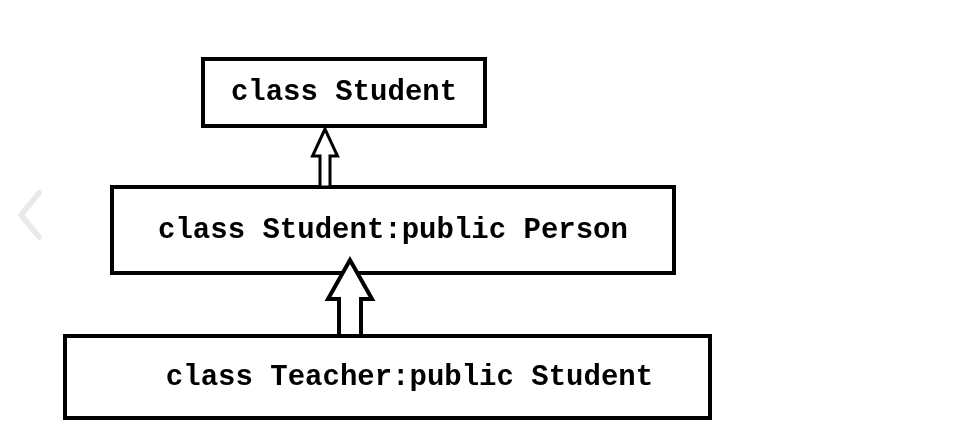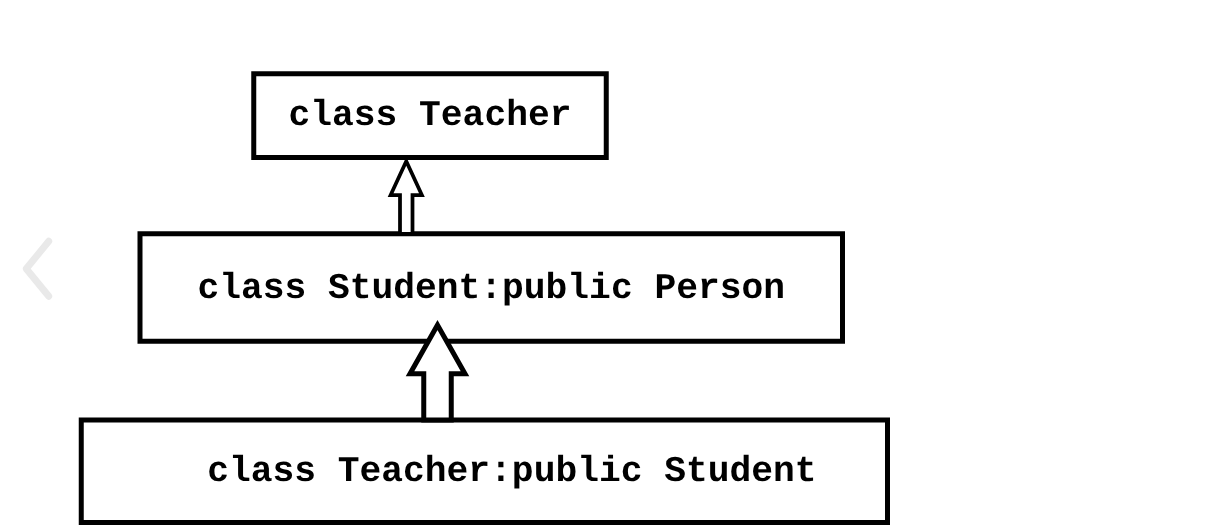--- a/index.html
+++ b/index.html
@@ -54,21 +54,21 @@
 
 <div class="stage">
 
   <button class="nav-prev" aria-label="previous">
     <svg width="36" height="58" viewBox="0 0 36 58">
       <polyline points="27,7 9,29 27,51" fill="none" stroke="#e9e9e9" stroke-width="5.5" stroke-linecap="round" stroke-linejoin="round"></polyline>
     </svg>
   </button>
 
   <div class="class-box box-person">
-    <span class="label">class Teacher</span>
+    <span class="label">class Student</span>
   </div>
 
   <div class="class-box box-student">
     <span class="label">class Student:public Person</span>
   </div>
 
   <div class="class-box box-teacher">
     <span class="label">class Teacher:public Student</span>
   </div>
 

